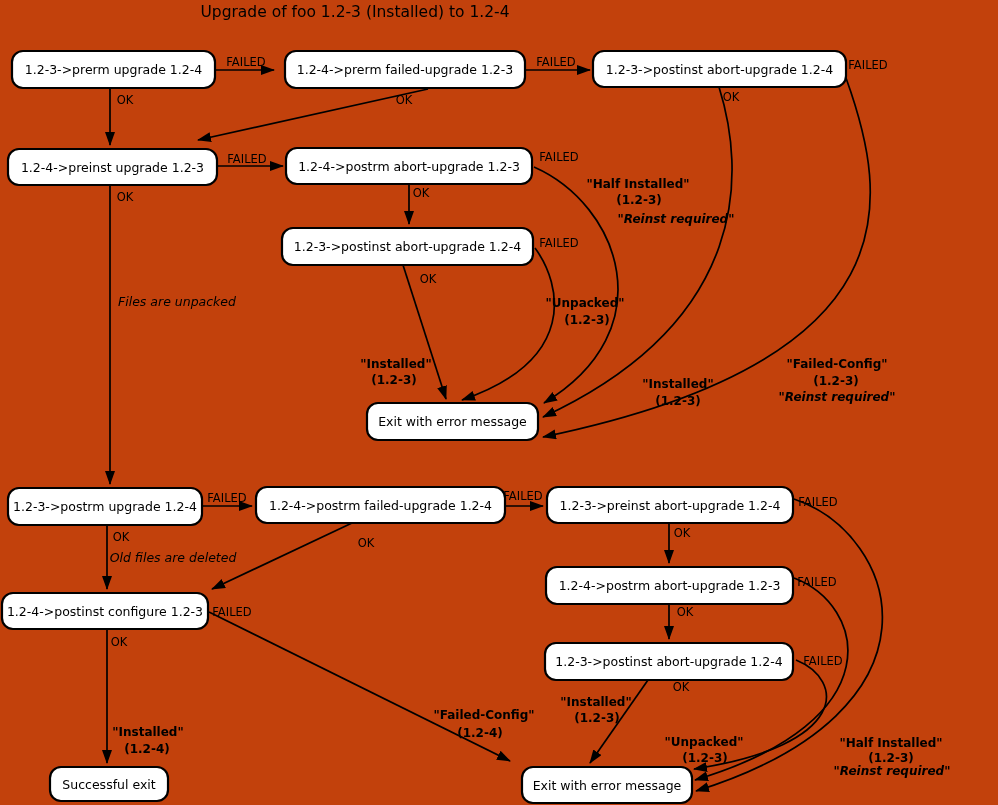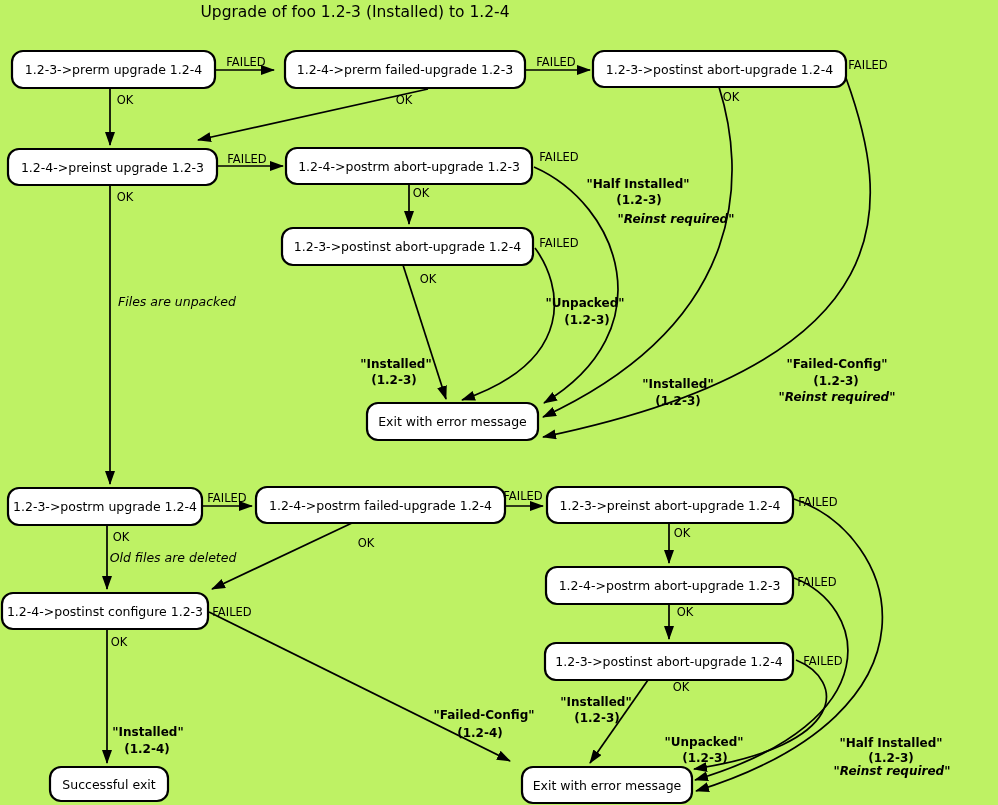--- a/index.html
+++ b/index.html
@@ -1,16 +1,16 @@
 <!DOCTYPE html>
 <html><head>
 <meta charset="utf-8">
 <style>
   html,body{margin:0;padding:0;background:#ffffff;}
-  .page{position:relative;width:998px;height:805px;background:#bef264;overflow:hidden;}
+  .page{position:relative;width:998px;height:805px;background:#c2410c;overflow:hidden;}
   svg{display:block;}
   svg text{fill:#000;font-family:"DejaVu Sans", sans-serif;}
   .box{fill:#ffffff;stroke:#000000;stroke-width:2.2;}
   .edge-path{fill:none;stroke:#000000;stroke-width:1.7;marker-end:url(#arrowhead);}
   .node-label{font-size:12.5px;text-anchor:middle;}
   .edge-label{font-size:11.5px;text-anchor:middle;}
   .note-label{font-size:12.5px;font-style:italic;text-anchor:middle;}
   .state-label{font-size:12px;font-weight:bold;text-anchor:middle;}
   .state-label.italic{font-style:italic;}
   .title-label{font-size:15.5px;text-anchor:middle;}

